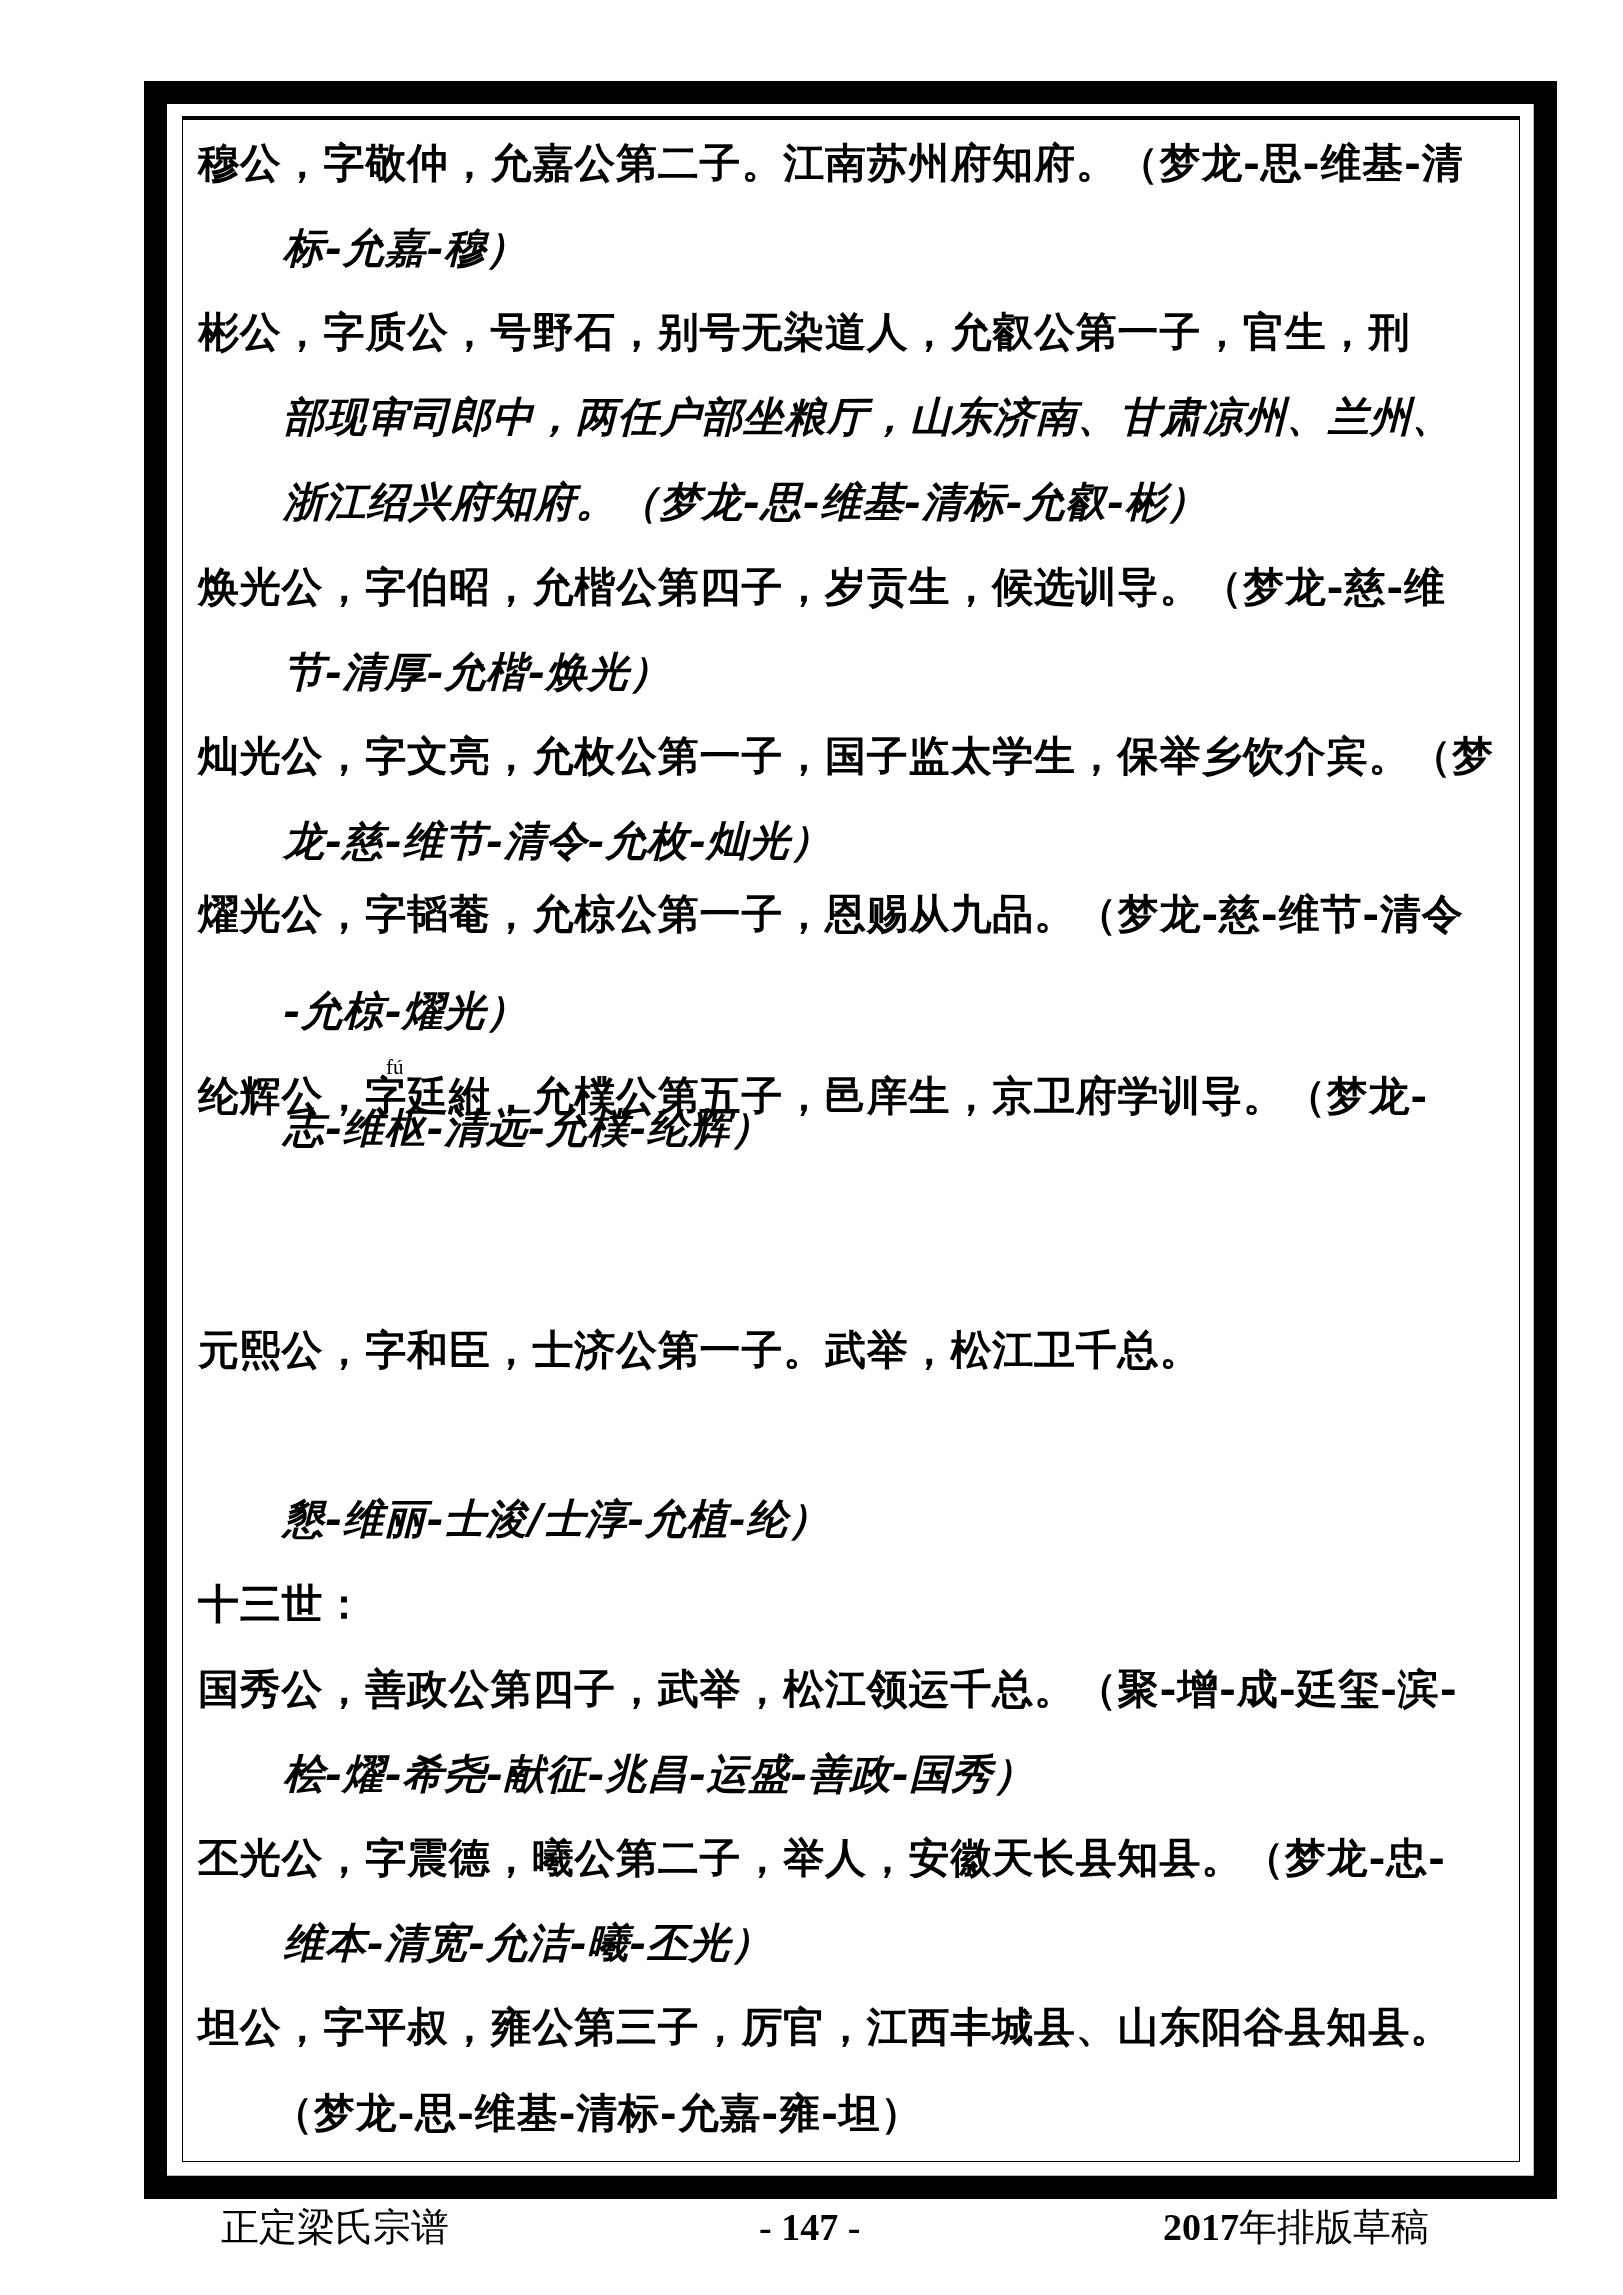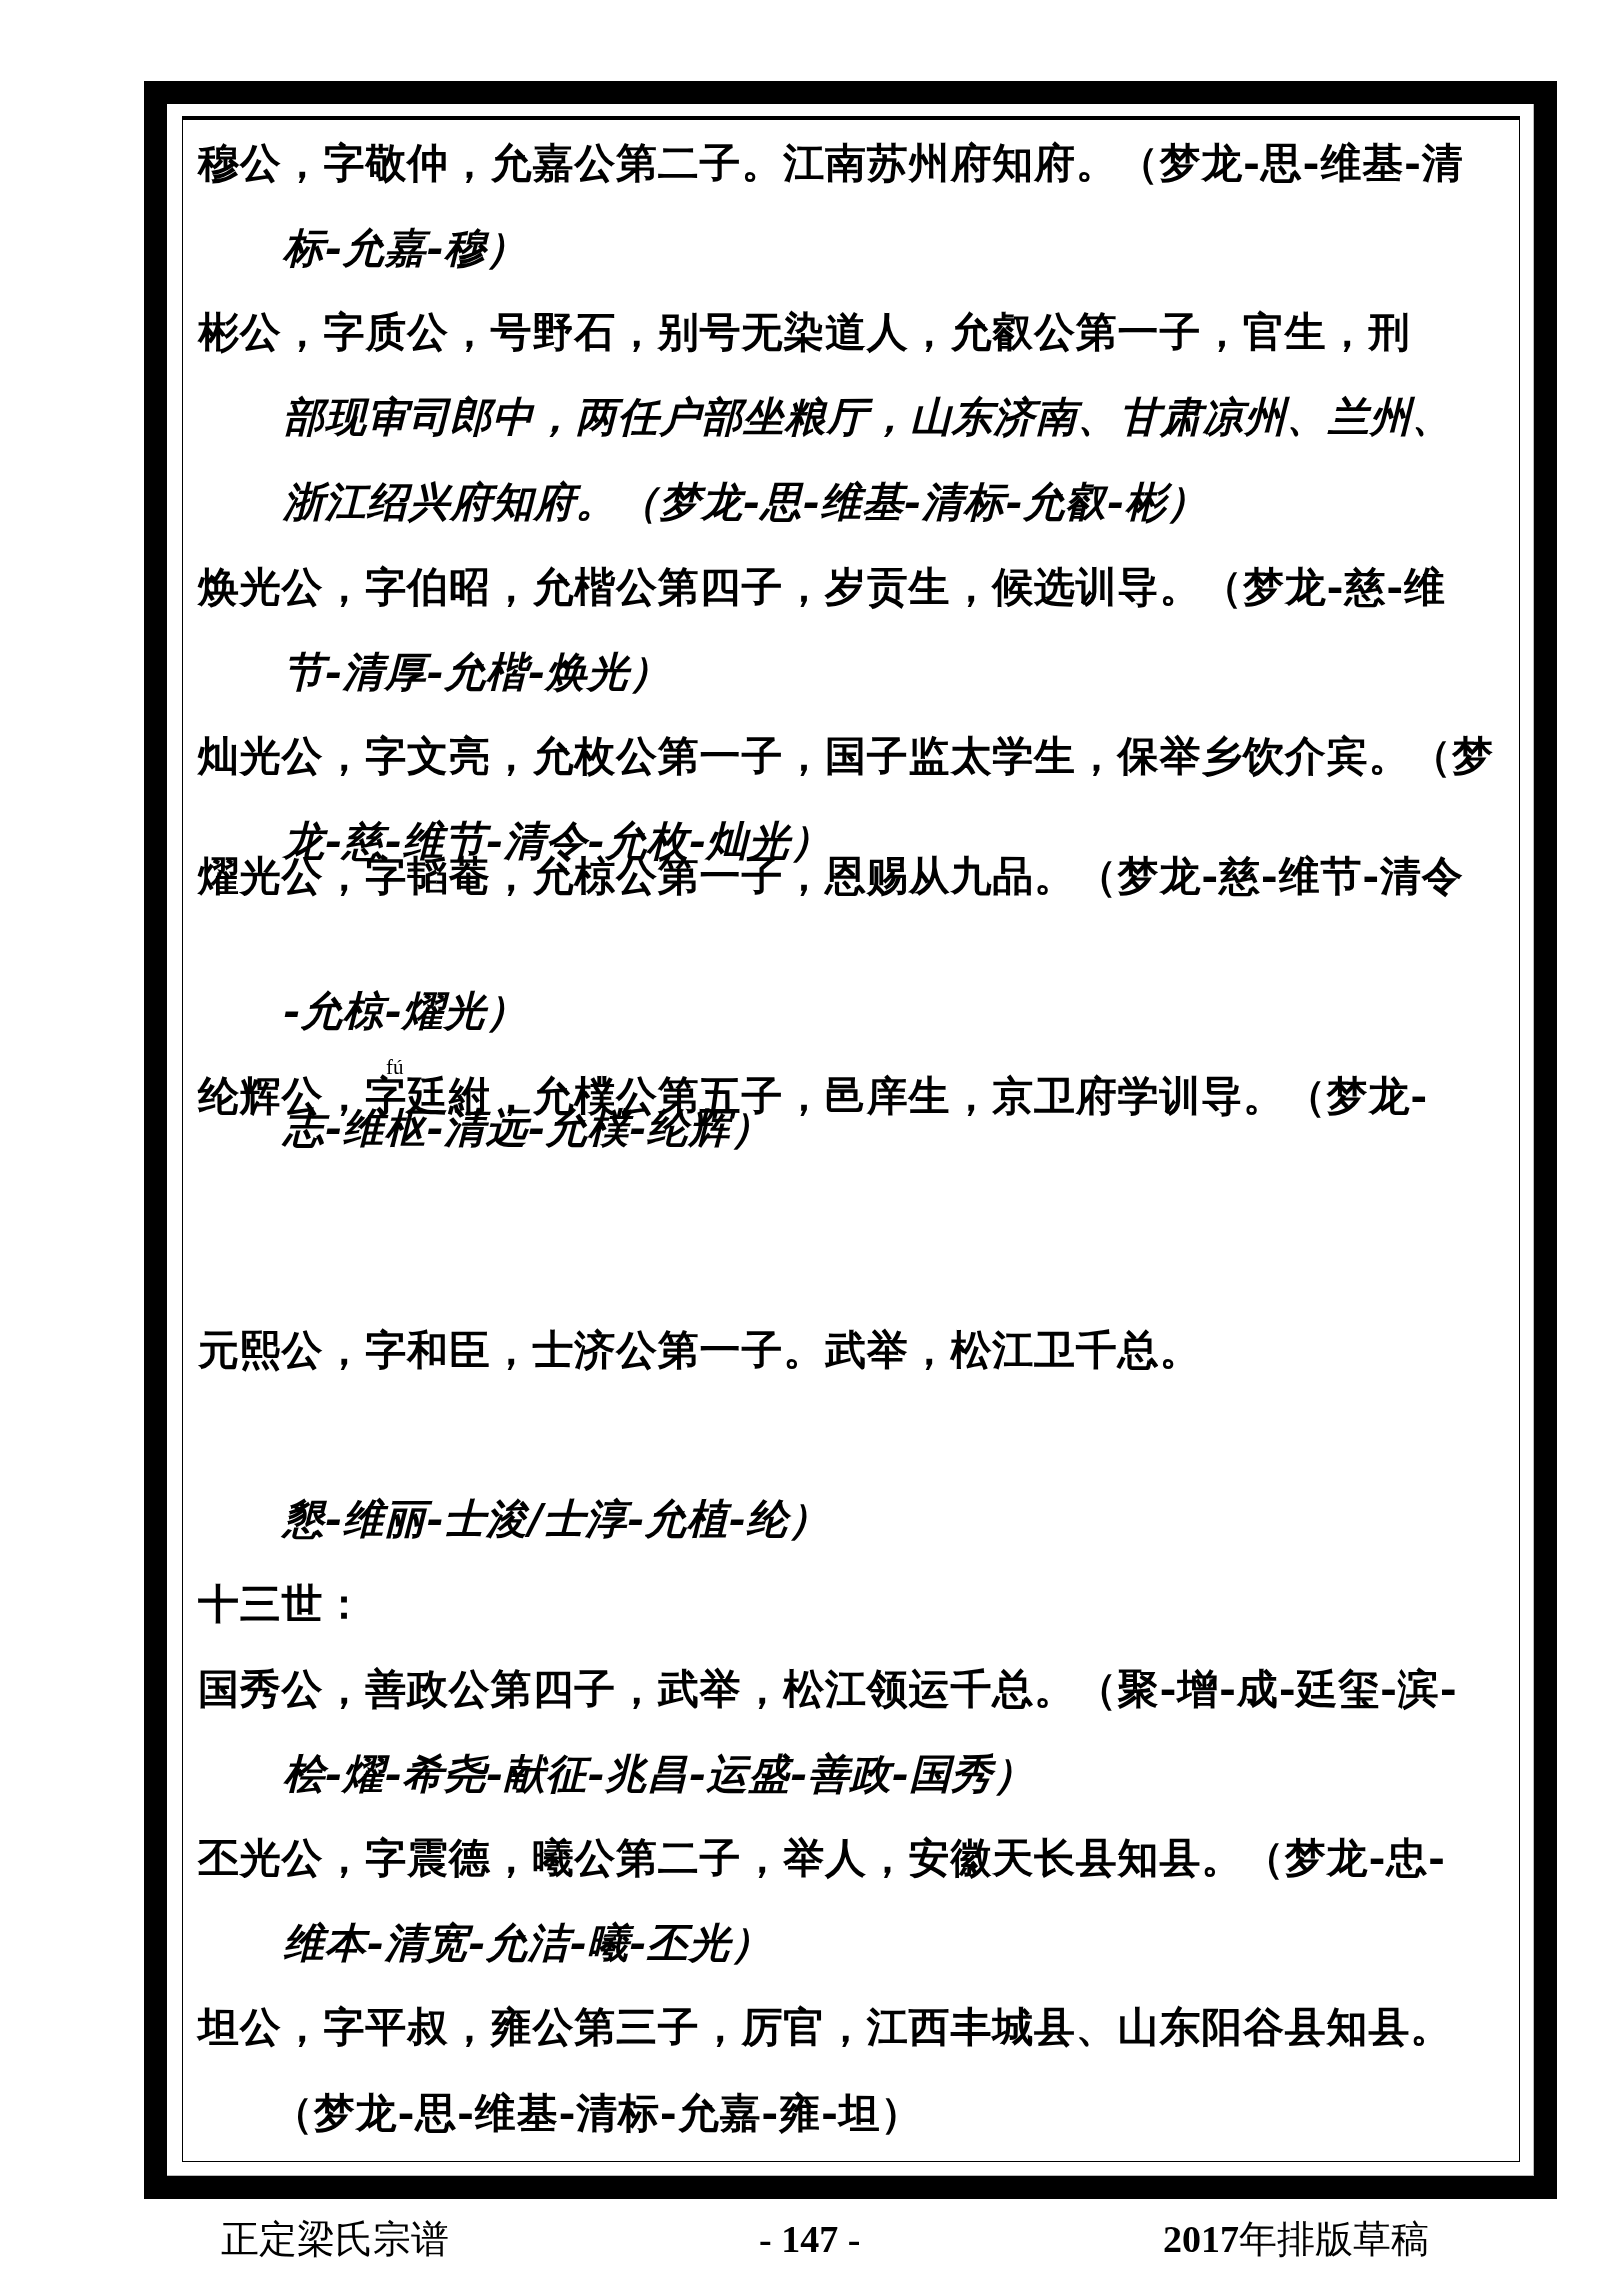--- a/index.html
+++ b/index.html
@@ -13,21 +13,21 @@
                  border-left: 1.6px solid #000; border-right: 1.6px solid #000; border-bottom: 1.6px solid #000;
                  border-top: 4.9px solid #000; box-sizing: border-box; background: #fff; }
   .content { position: absolute; left: 0; top: 0; width: 1623px; height: 1782px; }
   .line { position: absolute; white-space: nowrap; font-size: 41px; line-height: 49px; font-weight: bold;
           letter-spacing: 0.8px; }
   .line.first { left: 198px; }
   .line.cont  { left: 283px; font-style: italic; }
   .line.cont2 { left: 272px; }
   .ruby { position: absolute; font-size: 21px; line-height: 24.5px; font-weight: normal;
           font-family: "Liberation Serif", serif; }
-  .footer { position: absolute; top: 2204px; font-size: 38px; line-height: 46px; white-space: nowrap; margin-top: 12px; }
+  .footer { position: absolute; top: 2204px; font-size: 38px; line-height: 46px; white-space: nowrap; }
   .footer-left { left: 221px; }
   .footer-center { left: 759px; font-family: "Liberation Serif", serif; font-weight: bold; }
   .footer-right { left: 1163px; }
   .footer-right .yr { font-family: "Liberation Serif", serif; font-weight: bold; }
 </style>
 </head>
 <body>
 
 <div class="outer-frame"></div>
 <div class="outer-gap"></div>
@@ -36,21 +36,21 @@
 <div class="content">
   <div class="line first" style="top:139px">穆公，字敬仲，允嘉公第二子。江南苏州府知府。（梦龙-思-维基-清</div>
   <div class="line cont" style="top:224px">标-允嘉-穆）</div>
   <div class="line first" style="top:308px">彬公，字质公，号野石，别号无染道人，允叡公第一子，官生，刑</div>
   <div class="line cont" style="top:478px">浙江绍兴府知府。（梦龙-思-维基-清标-允叡-彬）</div>
   <div class="line cont" style="top:393px">部现审司郎中，两任户部坐粮厅，山东济南、甘肃凉州、兰州、</div>
   <div class="line first" style="top:563px">焕光公，字伯昭，允楷公第四子，岁贡生，候选训导。（梦龙-慈-维</div>
   <div class="line cont" style="top:648px">节-清厚-允楷-焕光）</div>
   <div class="line first" style="top:732px">灿光公，字文亮，允枚公第一子，国子监太学生，保举乡饮介宾。（梦</div>
   <div class="line cont" style="top:817px">龙-慈-维节-清令-允枚-灿光）</div>
-  <div class="line first" style="top:852px">燿光公，字韬菴，允椋公第一子，恩赐从九品。（梦龙-慈-维节-清令</div>
+  <div class="line first" style="top:890px">燿光公，字韬菴，允椋公第一子，恩赐从九品。（梦龙-慈-维节-清令</div>
   <div class="line cont" style="top:987px">-允椋-燿光）</div>
   <div class="ruby" style="left:386px; top:1055px">fú</div>
   <div class="line first" style="top:1072px">纶辉公，字廷紨，允樸公第五子，邑庠生，京卫府学训导。（梦龙-</div>
   <div class="line cont" style="top:1104px">志-维枢-清远-允樸-纶辉）</div>
   <div class="line first" style="top:1326px">元熙公，字和臣，士济公第一子。武举，松江卫千总。</div>
   <div class="line cont" style="top:1495px">懇-维丽-士浚/士淳-允植-纶）</div>
   <div class="line first" style="top:1580px">十三世：</div>
   <div class="line first" style="top:1665px">国秀公，善政公第四子，武举，松江领运千总。（聚-增-成-廷玺-滨-</div>
   <div class="line cont" style="top:1750px">桧-燿-希尧-献征-兆昌-运盛-善政-国秀）</div>
   <div class="line first" style="top:1834px">丕光公，字震德，曦公第二子，举人，安徽天长县知县。（梦龙-忠-</div>

